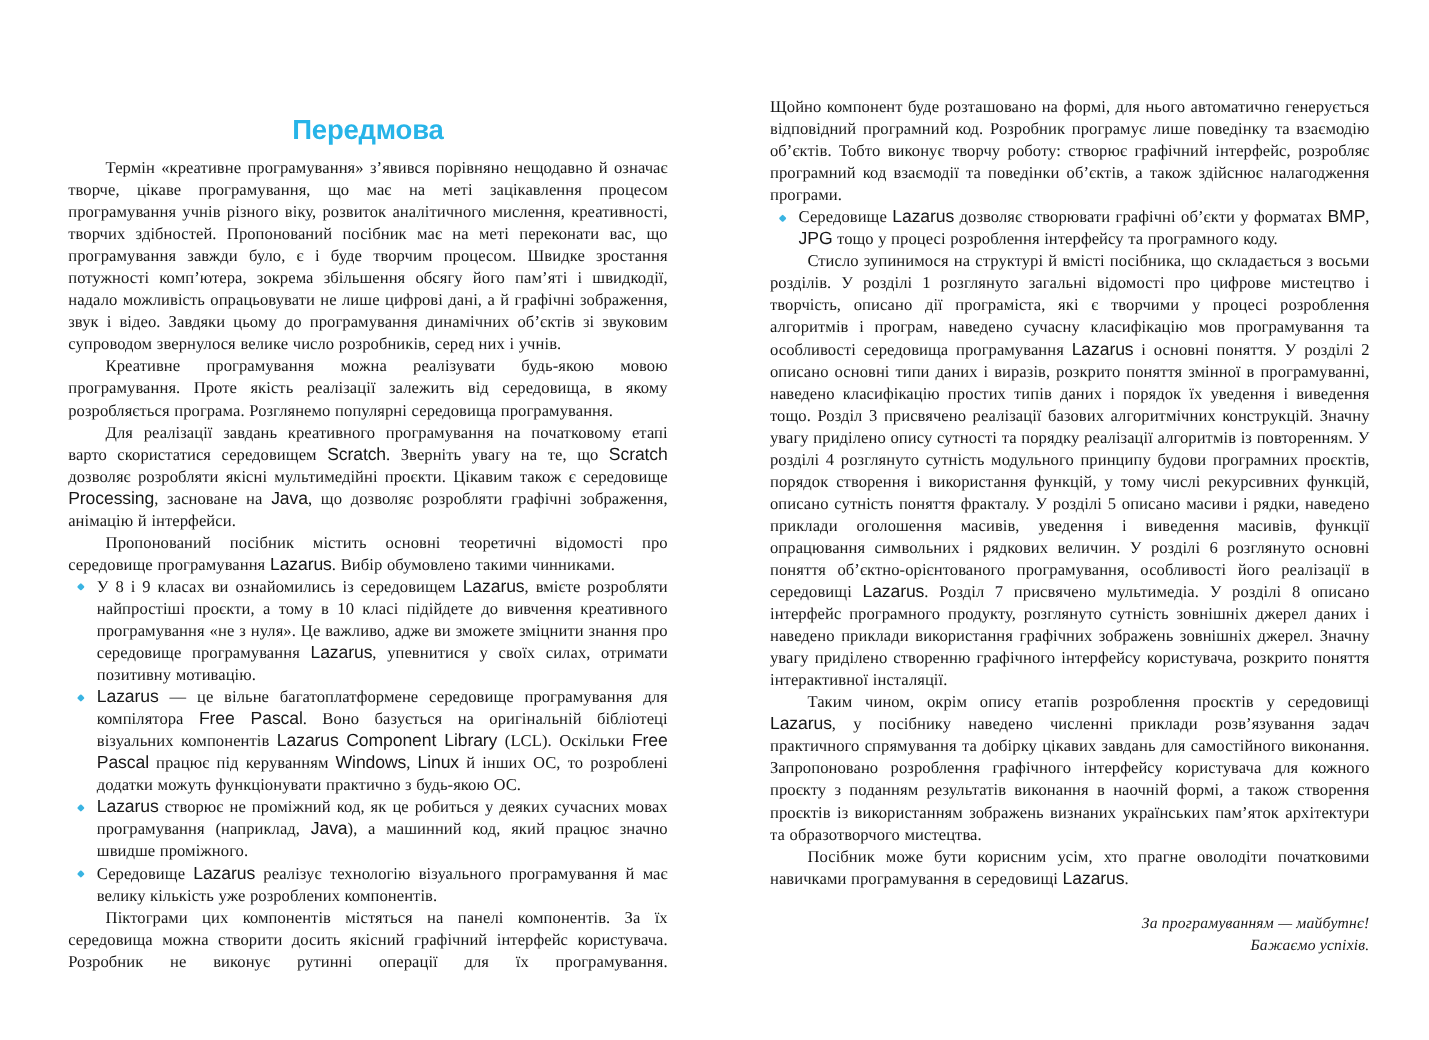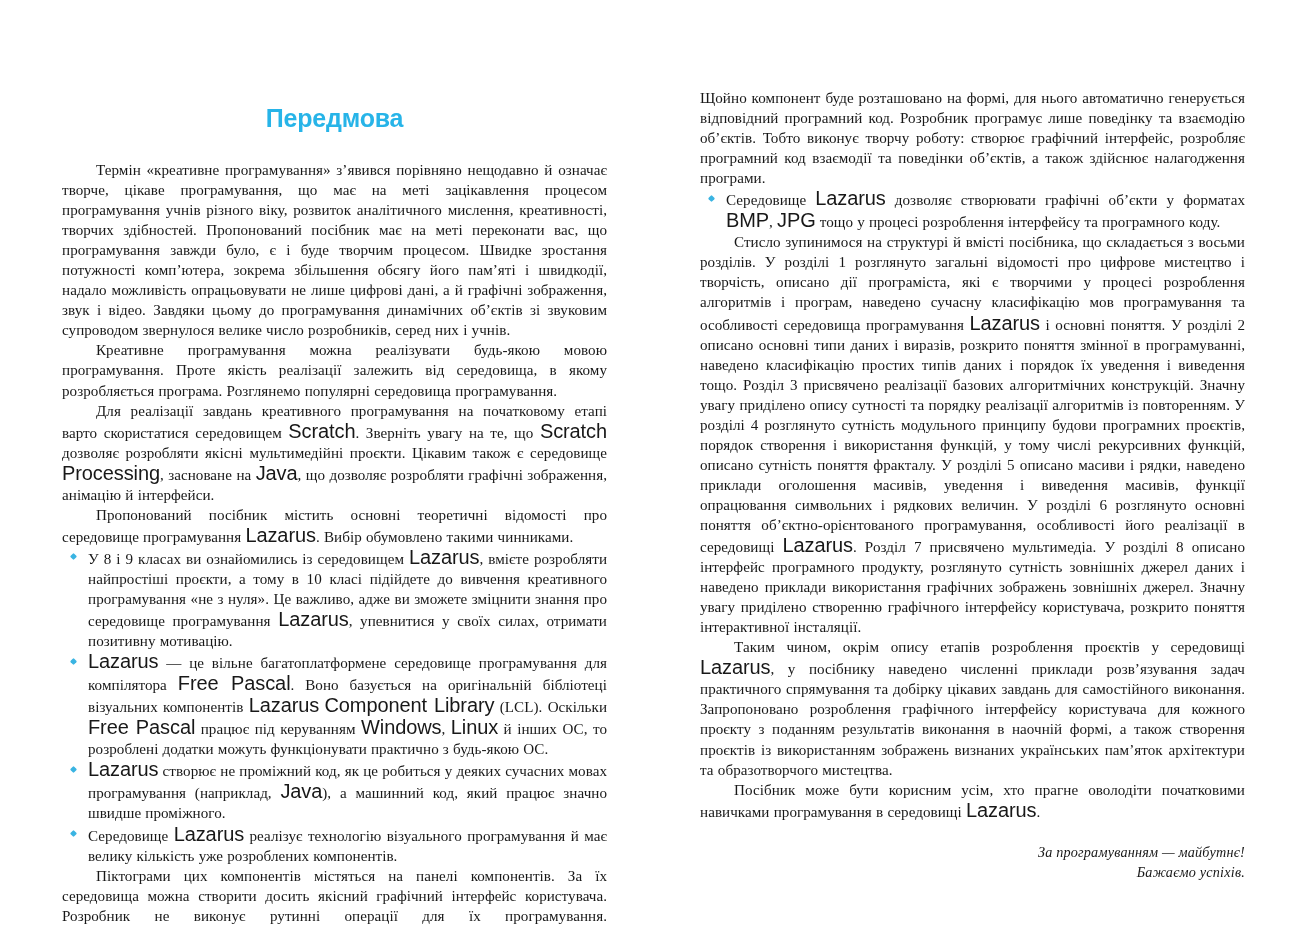--- a/index.html
+++ b/index.html
@@ -36,21 +36,21 @@
     font-weight: bold;
     font-size: 25px;
     letter-spacing: -0.2px;
     color: #27b4e8;
     line-height: 1.1;
   }
 
   
   .col {
     position: absolute;
-    top: 160px;
+    top: 143px;
     width: 545px;
   }
   .col-left  { left: 62px; }
   .col-right { left: 700px; top: 88px; }
 
   p.para {
     margin: 0;
     text-align: justify;
     text-align-last: left;
     font-size: 15.1px;
@@ -89,21 +89,21 @@
     width: 5px;
     height: 5px;
     background: #3ab4e2;
     transform: rotate(45deg);
     border-radius: 1px;
   }
 
   
   .lat {
     font-family: "Liberation Sans", "DejaVu Sans", sans-serif;
-    font-size: 20px;
+    font-size: 16px;
     letter-spacing: -0.1px;
   }
 
   
   .signoff {
     margin-top: 20px;
     text-align: right;
     font-style: italic;
     font-size: 14.2px;
     line-height: 20px;

